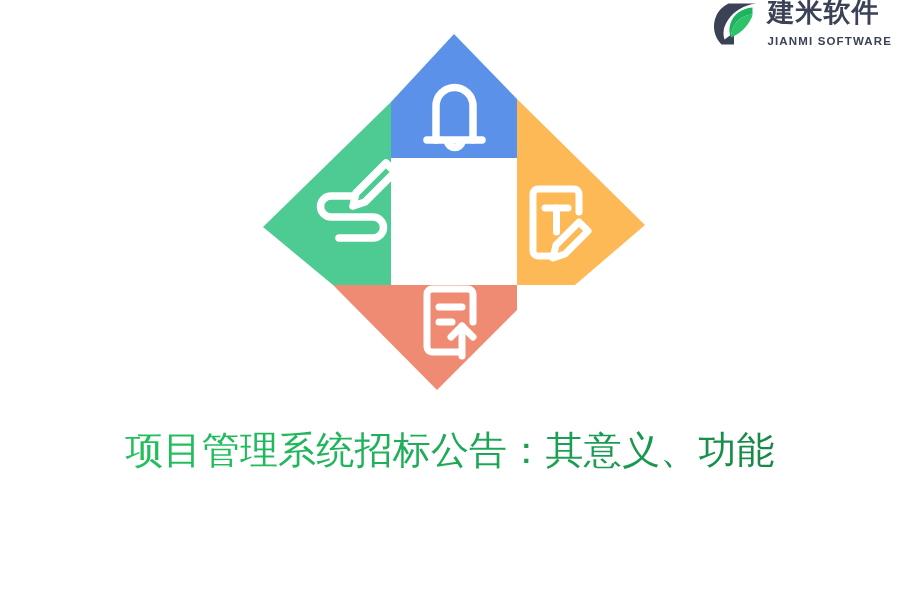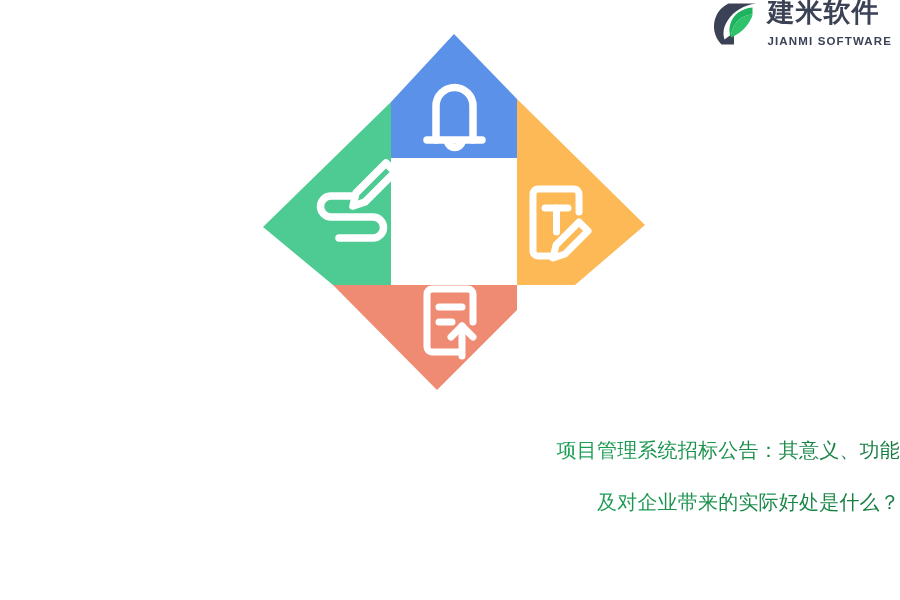--- a/index.html
+++ b/index.html
@@ -46,22 +46,22 @@
     left:255px; top:26px;
     width:400px; height:372px;
   }
   .hero svg { display:block; width:400px; height:372px; }
 
   
   .headline {
     position:absolute;
     left:0; right:0;
     top:424px;
-    text-align:right;
-    font-size:20px;
+    text-align:center;
+    font-size:38px;
     font-weight:500;
     line-height:52px;
     letter-spacing:0.2px;
     background:linear-gradient(90deg,#22c75e 0%,#20b45b 38%,#1a9a52 68%,#157a3f 100%);
     -webkit-background-clip:text;
     background-clip:text;
     color:transparent;
     -webkit-text-fill-color:transparent;
   }
   .headline .ln { display:block; white-space:nowrap; }
@@ -129,14 +129,13 @@
         <path d="M196 311 L207 300 L218 311"></path>
       </g>
     </g>
 
     <rect x="136" y="132" width="126" height="127" fill="#ffffff"></rect>
   </svg>
 </div>
 
 <h1 class="headline">
   <span class="ln">项目管理系统招标公告：其意义、功能</span>
-  <span class="ln">及对企业带来的实际好处是什么？</span>
 </h1>
 
 </body></html>

